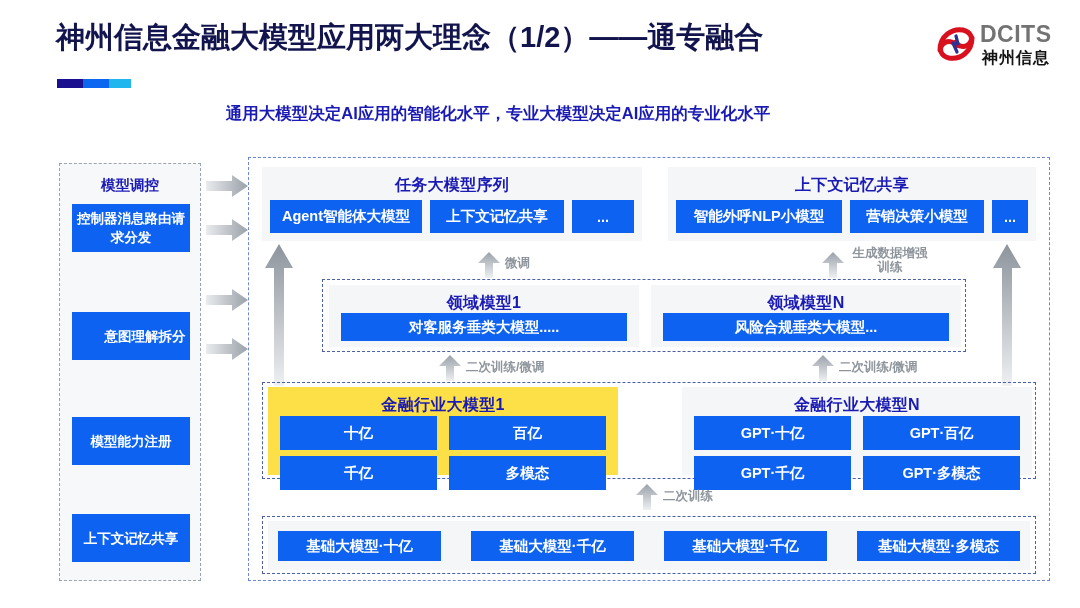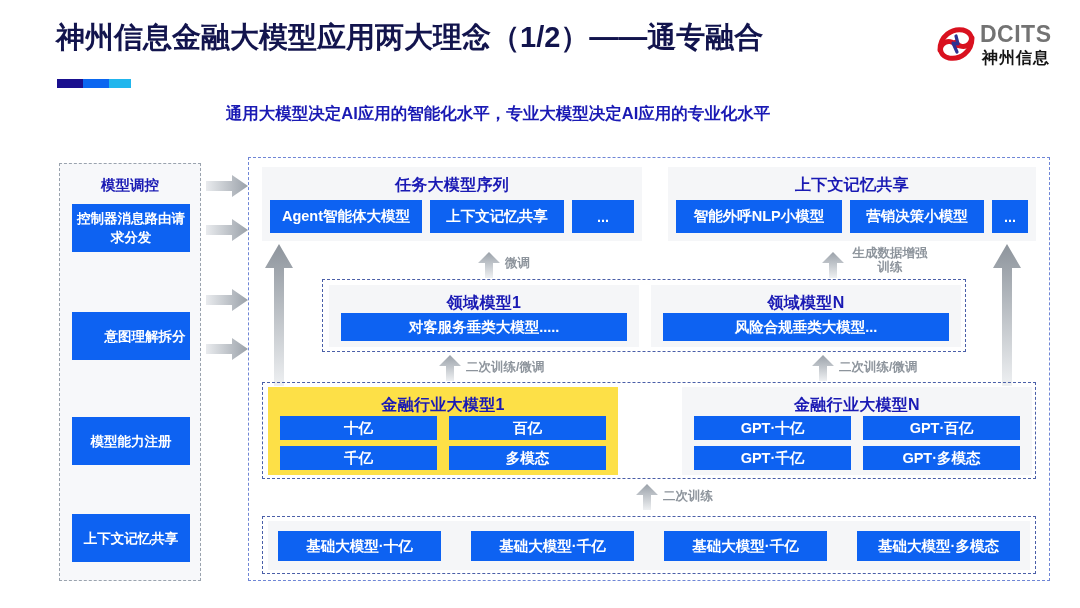--- a/index.html
+++ b/index.html
@@ -111,21 +111,21 @@
   #row3-frame {
     position: absolute; left: 262px; top: 382px; width: 774px; height: 97px;
     border: 1.4px dashed #4a5fa8;
   }
   #row3-left  { position: absolute; left: 5px;   top: 4px; width: 350px; height: 88px; background: #fde047; }
   #row3-right { position: absolute; left: 419px; top: 4px; width: 350px; height: 88px; background: #f5f6f8; }
   .r3-grid {
     position: absolute; left: 12px; right: 12px; top: 29px;
     display: grid; grid-template-columns: 1fr 1fr; gap: 6px 12px;
   }
-  .r3-grid .blue-box { height: 24px; font-size: 14.5px; }
+  .r3-grid .blue-box { height: 34px; font-size: 14.5px; }
 
   
   #row4-frame {
     position: absolute; left: 262px; top: 516px; width: 774px; height: 58px;
     border: 1.4px dashed #4a5fa8;
   }
   #row4-inner { position: absolute; left: 5px; top: 4px; right: 5px; height: 49px; background: #f5f6f8; }
   .r4-row {
     position: absolute; left: 10px; right: 10px; top: 10px; height: 30px;
     display: flex; gap: 30px;

